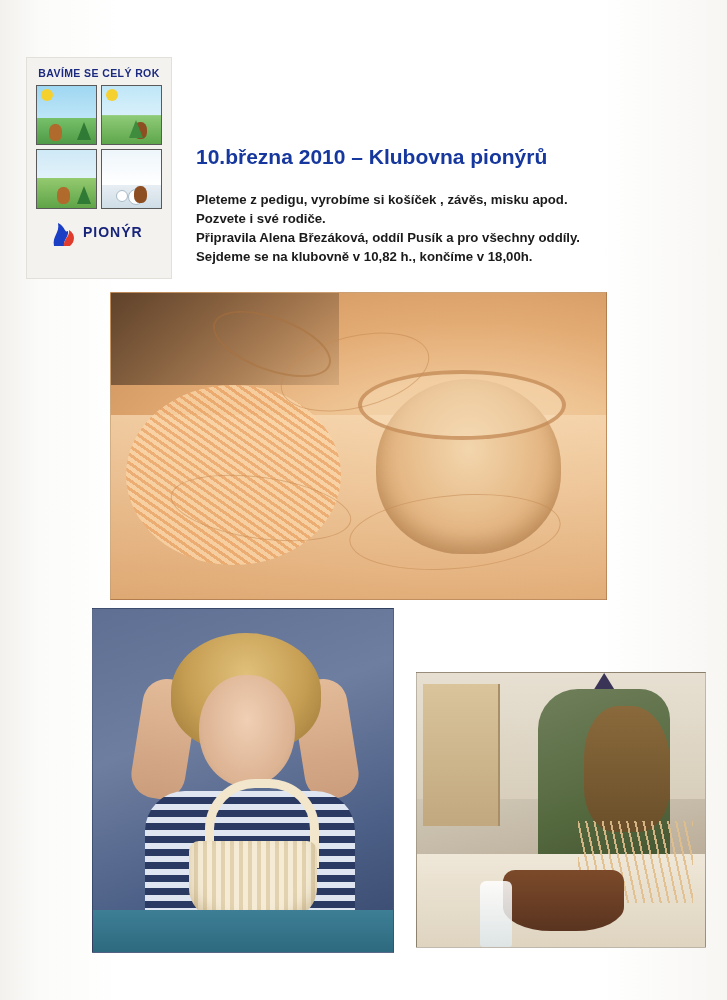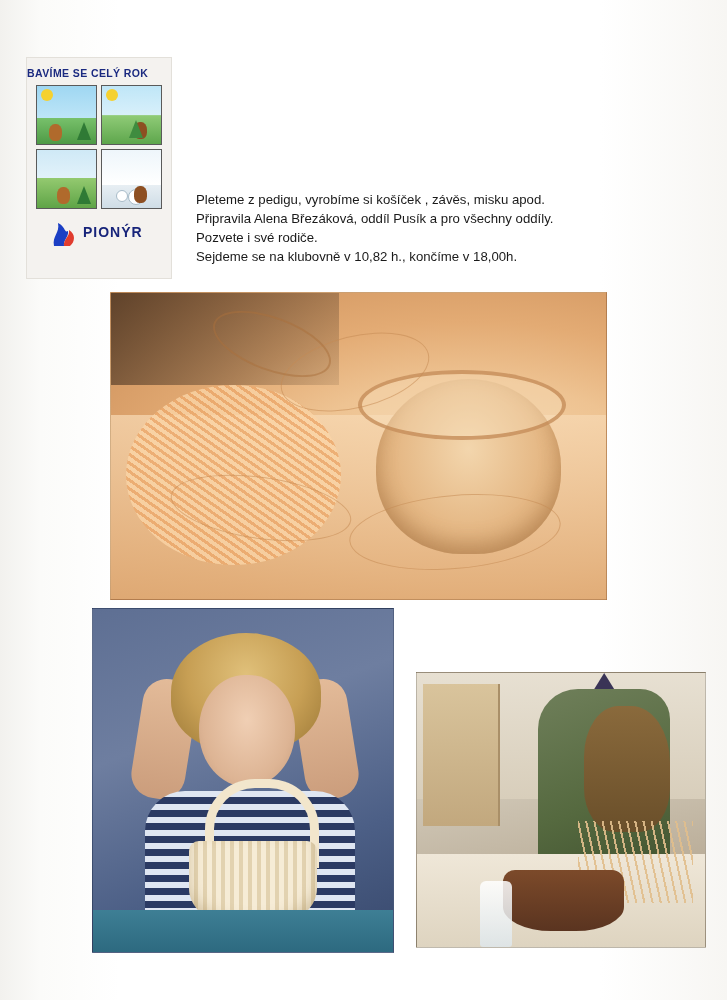--- a/index.html
+++ b/index.html
@@ -38,20 +38,21 @@
     top: 57px;
     width: 144px;
     height: 220px;
     background: #f4f2ef;
     border: 1px solid #e3e0da;
   }
   .logo-title {
     position: absolute;
     left: 0; top: 9px;
     width: 144px;
+    text-align: center;
     font-size: 10.5px;
     font-weight: bold;
     letter-spacing: 0.4px;
     color: #1b2a80;
   }
   .comic-grid {
     position: absolute;
     left: 9px;
     top: 27px;
     width: 126px;
@@ -153,21 +154,21 @@
     white-space: nowrap;
   }
 
   
   .body-text {
     position: absolute;
     left: 196px;
     top: 190px;
     width: 510px;
     font-size: 13.2px;
-    font-weight: normal;
+    font-weight: bold;
     color: #1a1a1a;
     line-height: 19px;
   }
   .body-text .line { white-space: nowrap; }
 
   
   .photo {
     position: absolute;
     overflow: hidden;
     border: 1px solid rgba(0,0,0,0.12);
@@ -399,25 +400,26 @@
 
     <div class="logo-mark">
       <svg class="flame" viewBox="0 0 26 28">
         <path d="M3 26 C1 16 9 13 7 3 C15 7 13 13 17 11 C18 17 12 20 13 26 Z" fill="#1b3fc4"></path>
         <path d="M13 26 C12 19 19 17 18 10 C25 14 24 22 19 26 Z" fill="#e03c2e"></path>
       </svg>
       <div class="logo-word">PIONÝR</div>
     </div>
   </div>
 
+  <div class="subhead">10.března 2010 – Klubovna pionýrů</div>
 
   <div class="body-text">
     <div class="line">Pleteme  z pedigu,  vyrobíme si  košíček ,  závěs,  misku apod.</div>
+    <div class="line">Pozvete i své rodiče.</div>
     <div class="line">Připravila Alena Březáková,  oddíl Pusík a  pro všechny oddíly.</div>
-    <div class="line">Pozvete i své rodiče.</div>
     <div class="line">Sejdeme se na klubovně v 10,82 h., končíme v 18,00h.</div>
   </div>
 
   <div class="photo" id="photo-baskets">
     <div class="tabletop"></div>
     <div class="dark-corner"></div>
     <div class="straw-pile"></div>
     <div class="basket-body"></div>
     <div class="basket-rim"></div>
     <div class="strand" style="left:34%;top:14%;width:150px;height:70px;transform:rotate(-14deg);"></div>

